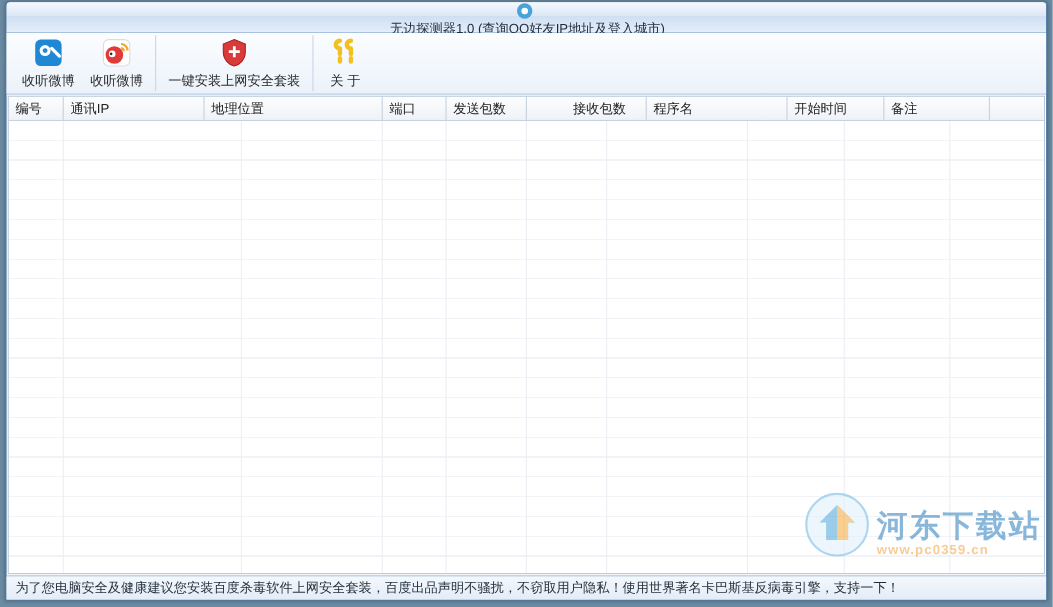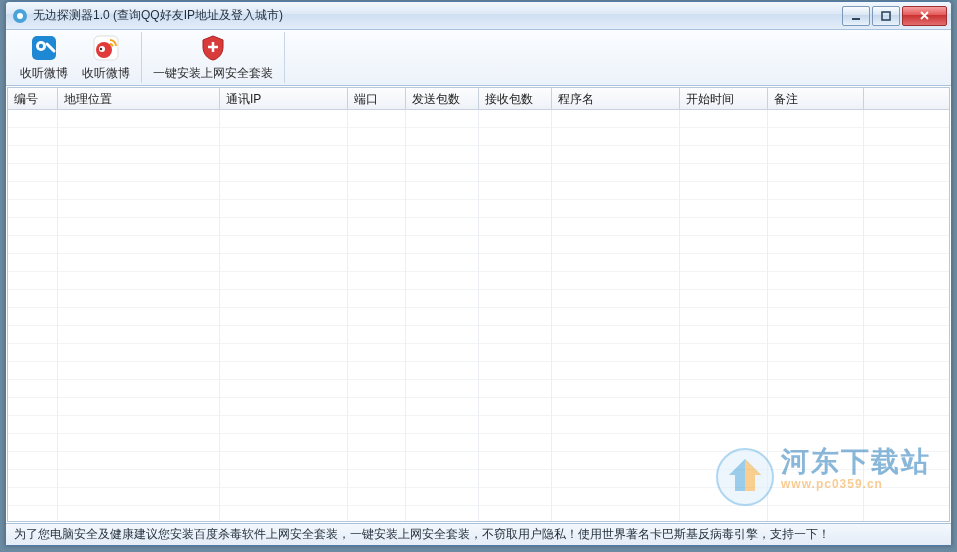--- a/index.html
+++ b/index.html
@@ -23,20 +23,21 @@
   flex-direction: column;
 }
 .titlebar {
   height: 28px;
   background: linear-gradient(#f3f8fe,#dde8f6 45%,#cfdff2 46%,#e3edf9);
   border-bottom: 1px solid #a9c2dd;
   display: flex;
   align-items: center;
   padding: 0 4px 0 6px;
   border-radius: 4px 4px 0 0;
+  flex-direction: column;
 }
 .titlebar .app-icon {
   width: 16px; height: 16px; margin-right: 5px;
   display: inline-flex; align-items: center; justify-content: center;
 }
 .titlebar .title { color: #1e2c3a; font-size: 12px; }
 .titlebar .spacer { flex: 1; }
 .win-controls { display: flex; gap: 2px; }
 .win-btn {
   width: 28px; height: 20px;
@@ -109,23 +110,23 @@
 .statusbar {
   height: 22px;
   border-top: 1px solid #a9c2dd;
   background: linear-gradient(#f4f8fd,#e4ecf6);
   display: flex; align-items: center;
   padding: 0 8px;
   font-size: 12px; color: #1f2d3a;
 }
 .watermark {
   position: absolute;
-  right: 20px; bottom: 38px;
+  right: 4px; bottom: 38px;
   opacity: 0.55;
-  display: flex; align-items: flex-start; gap: 6px;
+  display: flex; align-items: flex-end; gap: 6px;
   pointer-events: none;
 }
 .watermark .wm-logo {
   width: 60px; height: 60px; border-radius: 50%;
 }
 .watermark .wm-text {
   display:flex; flex-direction:column; line-height:1.1;
 }
 .watermark .wm-main { font-size: 28px; font-weight: bold; color:#2a7dbb; letter-spacing:2px;}
 .watermark .wm-sub { font-size: 12px; color:#f3a23b; font-weight:bold; letter-spacing:1px;}
@@ -195,52 +196,61 @@
         <span class="ticon">
           <svg width="28" height="28" viewBox="0 0 28 28">
               <path d="M14 2 L24 6 V13 C24 20 19 25 14 26 C9 25 4 20 4 13 V6 Z" fill="#d93b3b" stroke="#a82020"></path>
               <path d="M14 8 V18 M9 13 H19" stroke="#fff" stroke-width="2.5"></path>
             </svg>
         </span>
         <span class="tlabel">一键安装上网安全套装</span>
       </div>
     </div>
     <div class="tool-group" style="border-right:none">
+      <div class="tool-btn">
+        <span class="ticon">
+          <svg width="28" height="28" viewBox="0 0 28 28">
+              <path d="M9 3 C4 3 4 10 9 10 M9 10 V15 M9 19 V22" stroke="#f4c020" stroke-width="4" stroke-linecap="round" fill="none"></path>
+              <path d="M19 3 C14 3 14 10 19 10 M19 10 V15 M19 19 V22" stroke="#f4c020" stroke-width="4" stroke-linecap="round" fill="none"></path>
+            </svg>
+        </span>
+        <span class="tlabel">关 于</span>
+      </div>
     </div>
   </div>
 
   <div class="content">
     <div class="table-header" id="thead">
         <div class="th" style="width: 50px;">编号</div>
+        <div class="th" style="width: 128px;">通讯IP</div>
         <div class="th" style="width: 162px;">地理位置</div>
-        <div class="th" style="width: 128px;">通讯IP</div>
         <div class="th" style="width: 58px;">端口</div>
         <div class="th" style="width: 73px;">发送包数</div>
-        <div class="th" style="width: 73px;">接收包数</div>
+        <div class="th" style="width: 73px; margin-left: 36px;">接收包数</div>
         <div class="th" style="width: 128px;">程序名</div>
         <div class="th" style="width: 88px;">开始时间</div>
         <div class="th" style="width: 96px;">备注</div>
         <div class="th" style="flex: 1 1 0%; border-right: none;"></div>
       </div>
     <div class="table-body" id="tbody">
       <div class="hlines"></div>
     <div class="vline" style="left: 49px;"></div>
         <div class="vline" style="left: 211px;"></div>
         <div class="vline" style="left: 339px;"></div>
         <div class="vline" style="left: 397px;"></div>
         <div class="vline" style="left: 470px;"></div>
         <div class="vline" style="left: 543px;"></div>
         <div class="vline" style="left: 671px;"></div>
         <div class="vline" style="left: 759px;"></div>
         <div class="vline" style="left: 855px;"></div>
       </div>
   </div>
 
   <div class="statusbar">
-    <span>为了您电脑安全及健康建议您安装百度杀毒软件上网安全套装，一键安装上网安全套装，不窃取用户隐私！使用世界著名卡巴斯基反病毒引擎，支持一下！</span>
+    <span>为了您电脑安全及健康建议您安装百度杀毒软件上网安全套装，百度出品声明不骚扰，不窃取用户隐私！使用世界著名卡巴斯基反病毒引擎，支持一下！</span>
   </div>
 
   <div class="watermark">
     <svg class="wm-logo" width="60" height="60" viewBox="0 0 60 60">
       <circle cx="30" cy="30" r="28" fill="#dff0fb" stroke="#6fb6e4" stroke-width="2"></circle>
       <path d="M30 12 L46 28 L40 28 L40 44 L20 44 L20 28 L14 28 Z" fill="#4aa3d8"></path>
       <path d="M30 12 L46 28 L40 28 L40 44 L30 44 Z" fill="#f5a935"></path>
     </svg>
     <div class="wm-text">
       <span class="wm-main">河东下载站</span>

